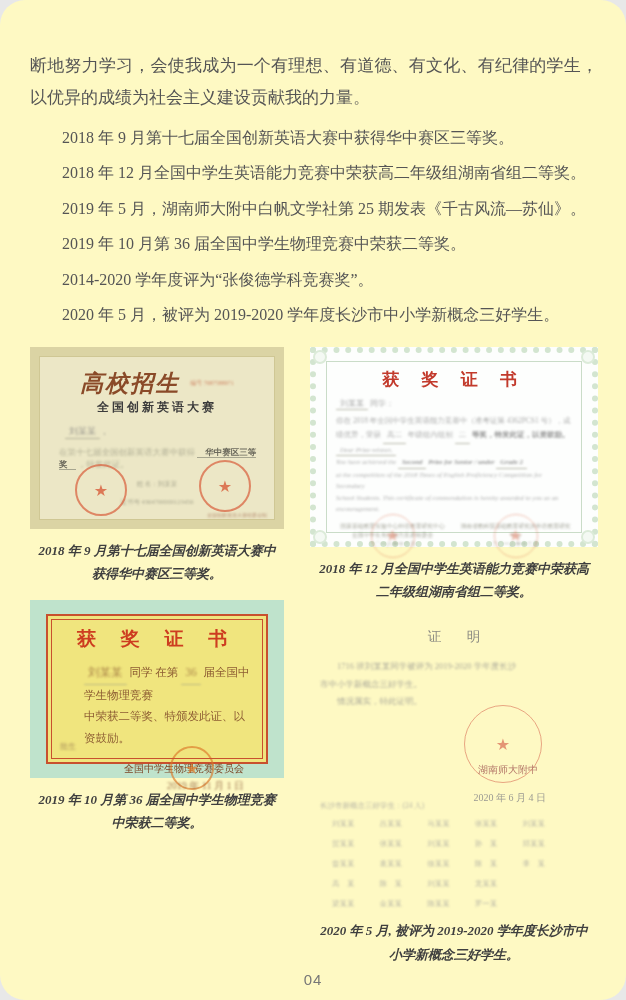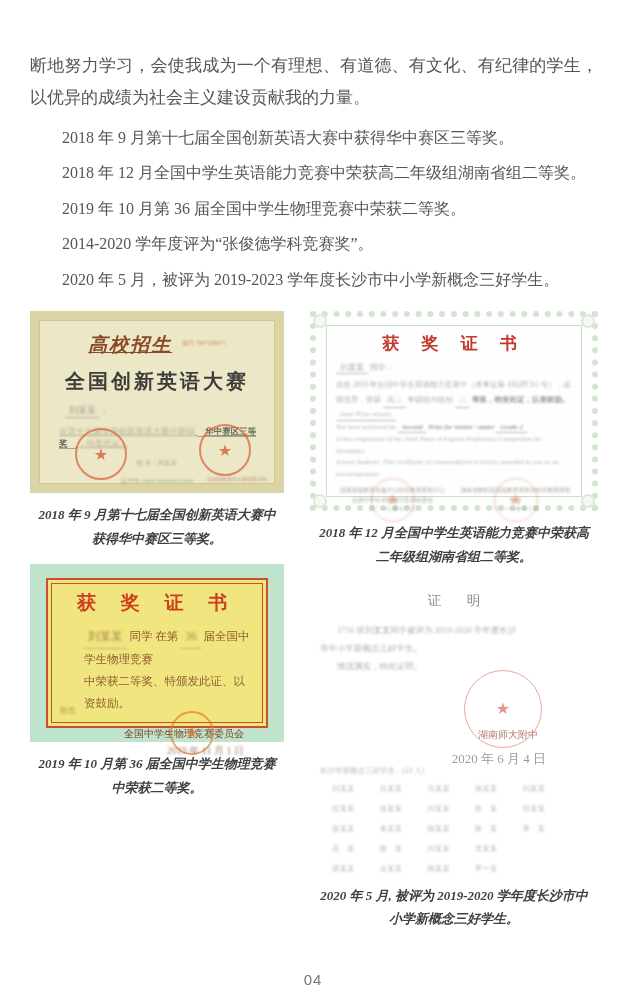--- a/index.html
+++ b/index.html
@@ -1,45 +1,46 @@
 <!DOCTYPE html>
 <html><head>
 <meta charset="utf-8">
 <style>
   * { margin:0; padding:0; box-sizing:border-box; }
   html,body { background:#e8e8e8; }
   .page {
     position:relative; width:626px; height:1000px; margin:0 auto;
-    background:#ffffff; overflow:hidden;
+    background:#fef9c3; overflow:hidden;
     font-family:"Liberation Serif","DejaVu Serif",serif; color:#4c4c4c;
     padding:50px 28px 0 30px;
+    border-radius:25px;
   }
   
   .intro { font-size:17px; line-height:1.88; text-align:justify; color:#555; }
   .ach-list { margin-top:6px; }
   .ach-item { font-size:16px; line-height:2.22; text-indent:2em; color:#555; white-space:nowrap; }
   
   .cert-zone { display:flex; gap:26px; margin-top:14px; }
   .col-l { width:254px; display:flex; flex-direction:column; }
   .col-r { width:288px; display:flex; flex-direction:column; }
   .caption {
     font-size:13px; font-style:italic; font-weight:700; color:#3f3f3f;
     text-align:center; line-height:1.8; margin:10px 6px 14px 6px;
   }
   .blur1 { filter:blur(.6px); opacity:.85; }
   .blur2 { filter:blur(1px); opacity:.7; }
   .u { display:inline-block; border-bottom:1px solid #9a9a86; padding:0 4px; }
   
   .cert1 { position:relative; height:182px; background:#ece7c6; border:9px solid #dbd4a4; box-shadow:0 0 0 1px #cfc794 inset; padding:10px 12px 6px 12px; }
   .cert1 .brand-row { text-align:center; margin-top:2px; }
-  .cert1 .brand { font-size:19px; font-style:italic; font-weight:700; color:#8a4a28; letter-spacing:2px;text-decoration:underline; }
+  .cert1 .brand { font-size:23px; font-style:italic; font-weight:700; color:#8a4a28; letter-spacing:2px; }
   .cert1 .serial { font-size:6px; color:#c05a3a; margin-left:6px; vertical-align:super; }
-  .cert1 .title { text-align:center; font-size:20px; font-weight:700; color:#3c3c3c; letter-spacing:3px; margin-top:10px; }
+  .cert1 .title { text-align:center; font-size:12px; font-weight:700; color:#3c3c3c; letter-spacing:3px; margin-top:0; }
   .cert1 .name-line { font-size:9px; color:#777; margin:9px 0 0 14px; }
-  .cert1 .body-line { font-size:8.5px; color:#8a8a76; margin:8px 4px 0 8px;text-decoration:underline; }
+  .cert1 .body-line { font-size:8.5px; color:#8a8a76; margin:8px 4px 0 8px; }
   .cert1 .award { font-weight:700; color:#55544a; border-bottom:1px solid #9a9a86; padding:0 8px; }
   .cert1 .sig { text-align:center; font-size:6.5px; color:#8a8a76; margin-top:9px; }
   .seal { border-radius:50%; display:flex; align-items:center; justify-content:center; }
   .seal .star { color:inherit; }
   .cert1 .seal { position:absolute; width:52px; height:52px; border:2px solid rgba(216,92,58,.7); color:rgba(216,92,58,.8); }
   .cert1 .seal-a { left:36px; bottom:4px; }
   .cert1 .seal-b { right:24px; bottom:8px; }
   .cert1 .seal-note { position:absolute; right:8px; bottom:2px; font-size:5px; color:#a06a50; }
   
   .cert2 { position:relative; height:200px; background:#fdfefd; border:6px dotted #d3e5d0; padding:8px 10px; }
@@ -64,39 +65,40 @@
   .cert3 .sig .seal { position:absolute; width:44px; height:44px; border:2px solid rgba(220,120,40,.65); color:rgba(220,120,40,.75); right:40px; top:-14px; }
   .cert3 .note { position:absolute; left:12px; bottom:10px; font-size:8px; color:#8a6a4a; }
   
   .doc4 { position:relative; padding:6px 4px 0 10px; min-height:248px; color:#8a8a8a; }
   .doc4 .title { text-align:center; font-size:13.5px; color:#777; letter-spacing:6px; margin-top:4px; }
   .doc4 .body { font-size:8.5px; line-height:2.1; margin-top:12px; }
   .doc4 .body .ind { text-indent:2em; }
   .doc4 .seal-wrap { position:relative; height:86px; }
   .doc4 .seal { position:absolute; width:78px; height:78px; border:1.5px solid rgba(214,96,74,.55); color:rgba(214,96,74,.65); right:52px; top:-6px; }
   .doc4 .seal-org { position:absolute; right:56px; top:52px; font-size:10px; color:#a8625a; }
-  .doc4 .date { position:absolute; right:48px; top:74px; font-size:13px; color:#8a8a8a; }
+  .doc4 .date { position:absolute; right:48px; top:80px; font-size:10px; color:#8a8a8a; }
   .doc4 .list-header { font-size:7.5px; color:#999; margin-top:4px; }
   .doc4 .names { display:grid; grid-template-columns:repeat(5,1fr); row-gap:10px; font-size:7.5px; color:#9a9a9a; margin:8px 24px 0 12px; }
   .page-num { position:absolute; bottom:12px; left:0; width:100%; text-align:center; font-family:"Liberation Sans","DejaVu Sans",sans-serif; font-size:15px; color:#777; letter-spacing:1px; }
   .star { font-size:16px; }
 </style>
 </head>
 <body>
 
 <div class="page">
 
   <p class="intro">断地努力学习，会使我成为一个有理想、有道德、有文化、有纪律的学生，以优异的成绩为社会主义建设贡献我的力量。</p>
 
   <div class="ach-list">
     <div class="ach-item">2018 年 9 月第十七届全国创新英语大赛中获得华中赛区三等奖。</div>
     <div class="ach-item">2018 年 12 月全国中学生英语能力竞赛中荣获高二年级组湖南省组二等奖。</div>
+    <div class="ach-item">2019 年 5 月，湖南师大附中白帆文学社第 25 期发表《千古风流—苏仙》。</div>
     <div class="ach-item">2019 年 10 月第 36 届全国中学生物理竞赛中荣获二等奖。</div>
     <div class="ach-item">2014-2020 学年度评为“张俊德学科竞赛奖”。</div>
-    <div class="ach-item">2020 年 5 月，被评为 2019-2023 学年度长沙市中小学新概念三好学生。</div>
+    <div class="ach-item">2020 年 5 月，被评为 2019-2020 学年度长沙市中小学新概念三好学生。</div>
   </div>
 
   <div class="cert-zone">
 
     <div class="col-l">
 
       <div class="cert1">
         <div class="brand-row">
           <span class="brand">高校招生</span>
           <span class="serial blur2">编号 7687588971</span>

